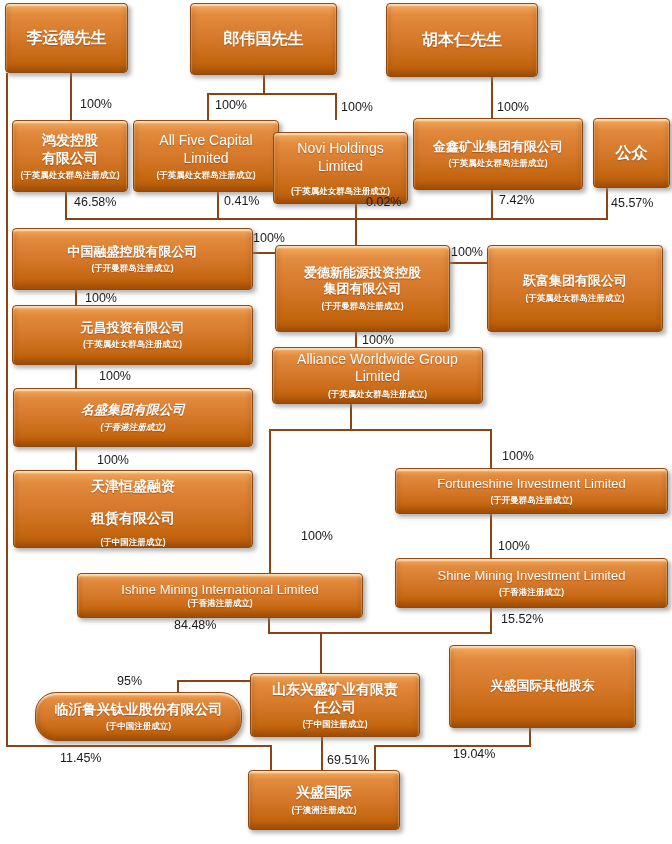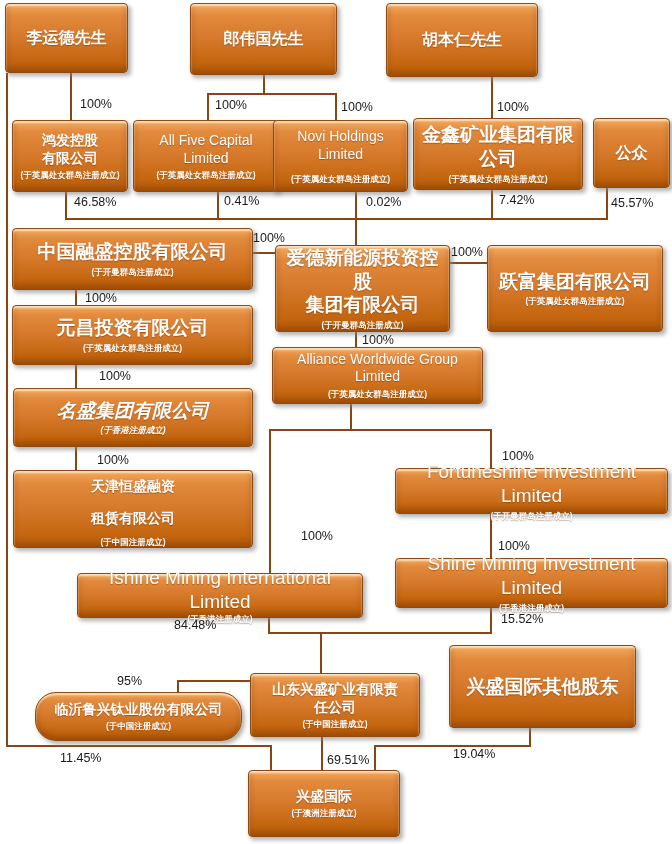--- a/index.html
+++ b/index.html
@@ -15,21 +15,21 @@
   .node{
     position:absolute;box-sizing:border-box;border-radius:4px;
     border:1px solid #8d4a12;
     background:linear-gradient(180deg,#f3aa60 0%,#e28a3d 16%,#d5782a 50%,#c4660f 84%,#ba5c08 100%);
     box-shadow:2.5px 3px 4px rgba(135,135,135,.65),
                inset 0 2px 2px rgba(255,236,205,.85),
                inset 0 -4px 6px rgba(110,50,0,.4);
     color:#fff;display:flex;flex-direction:column;align-items:center;justify-content:center;
     text-align:center;padding:2px 4px;
   }
-  .t{white-space:pre-line;font-weight:700;font-size:19px;line-height:1.25;
+  .t{white-space:pre-line;font-weight:700;font-size:13px;line-height:1.25;
      text-shadow:0 1px 1px rgba(100,45,0,.45);}
   .t.en{font-weight:400;}
   .t.fz16{font-size:16px;}
   .t.fz14{font-size:14px;}
   .t.fz14h{font-size:14px;line-height:1.3;}
   .t.wide{line-height:2.3;}
   .s{font-size:8.5px;font-weight:700;line-height:1.3;margin-top:3px;
      text-shadow:0 1px 1px rgba(100,45,0,.4);}
   .s:empty{display:none;}
   
@@ -90,21 +90,21 @@
   <div class="node" style="left:12px;top:120px;width:116px;height:72px;">
     <div class="t fz14h">鸿发控股
 有限公司</div>
     <div class="s">(于英属处女群岛注册成立)</div>
   </div>
   <div class="node" style="left:133px;top:120px;width:146px;height:72px;">
     <div class="t en fz14h">All Five Capital
 Limited</div>
     <div class="s">(于英属处女群岛注册成立)</div>
   </div>
-  <div class="node" style="left:273px;top:120px;width:135px;height:72px;gap:8px;">
+  <div class="node" style="left:273px;top:132px;width:135px;height:72px;gap:8px;">
     <div class="t en fz14h">Novi Holdings
 Limited</div>
     <div class="s">(于英属处女群岛注册成立)</div>
   </div>
   <div class="node" style="left:413px;top:118px;width:170px;height:72px;">
     <div class="t">金鑫矿业集团有限公司</div>
     <div class="s">(于英属处女群岛注册成立)</div>
   </div>
   <div class="node" style="left:593px;top:118px;width:77px;height:70px;text-align:right;">
     <div class="t fz16">公众</div>
@@ -160,21 +160,21 @@
 任公司</div>
     <div class="s">(于中国注册成立)</div>
   </div>
   <div class="node" style="left:449px;top:645px;width:187px;height:83px;">
     <div class="t">兴盛国际其他股东</div>
   </div>
   <div class="node" style="left:35px;top:692px;width:207px;height:49px;border-radius:21px;">
     <div class="t fz14">临沂鲁兴钛业股份有限公司</div>
     <div class="s">(于中国注册成立)</div>
   </div>
-  <div class="node" style="left:248px;top:770px;width:152px;height:67px;">
+  <div class="node" style="left:248px;top:770px;width:152px;height:60px;">
     <div class="t fz14">兴盛国际</div>
     <div class="s">(于澳洲注册成立)</div>
   </div>
 
   <div class="pct" style="left:80px;top:98px;">100%</div>
   <div class="pct" style="left:215px;top:99px;">100%</div>
   <div class="pct" style="left:341px;top:101px;">100%</div>
   <div class="pct" style="left:497px;top:101px;">100%</div>
 
   <div class="pct" style="left:74px;top:196px;text-align:right;">46.58%</div>

